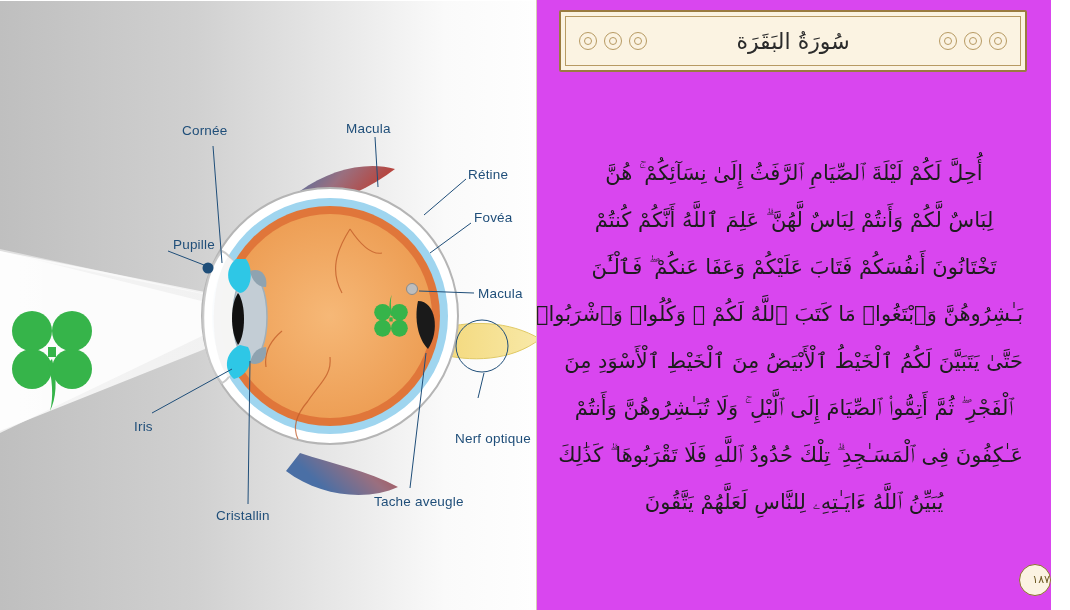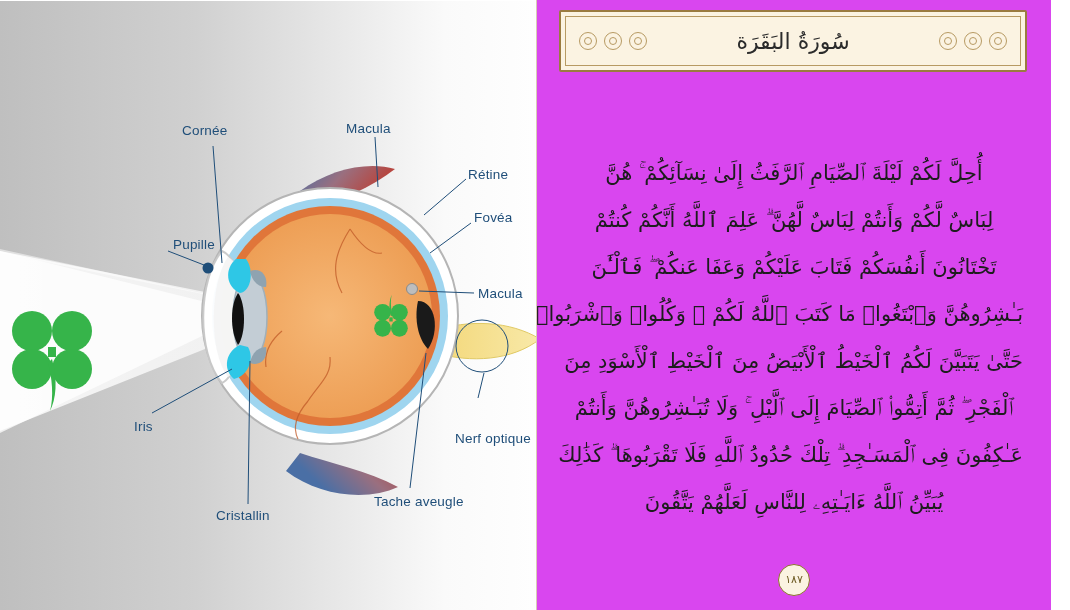--- a/index.html
+++ b/index.html
@@ -138,21 +138,21 @@
   .ayah-line {
     display: block;
     text-align: center;
     white-space: nowrap;
   }
   #ayah-marker {
     position: absolute;
     left: 0;
     right: 0;
     bottom: 14px;
-    text-align: center;
+    text-align: right;
   }
   #ayah-marker .marker {
     display: inline-block;
     width: 30px;
     height: 30px;
     line-height: 30px;
     border: 1.5px solid #8c7330;
     border-radius: 50%;
     font-size: 11px;
     color: #6d5a22;

